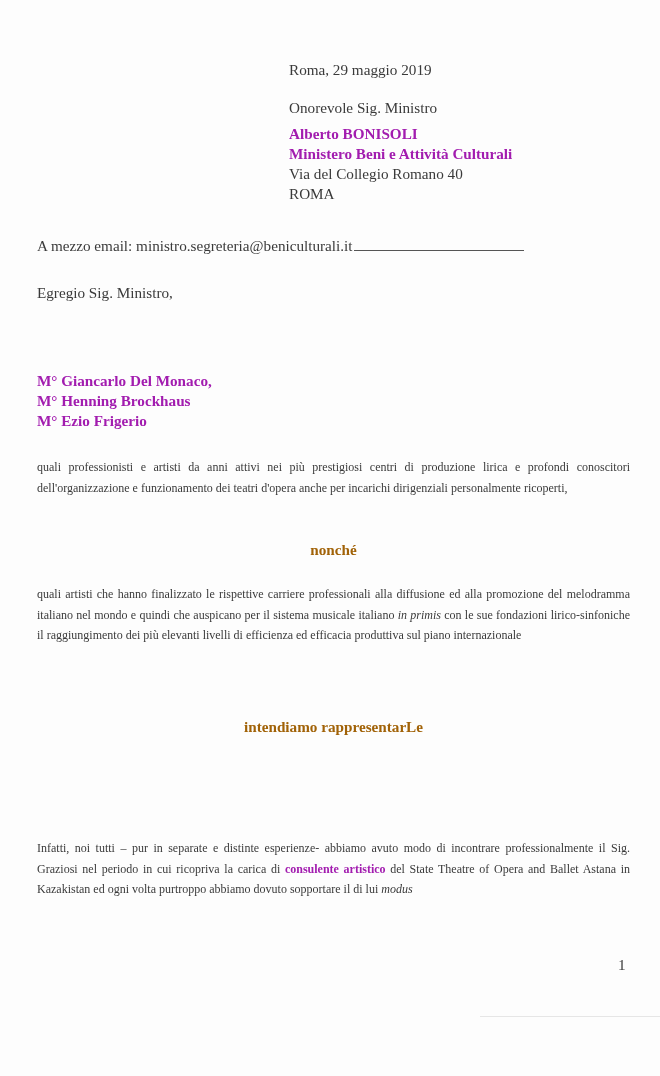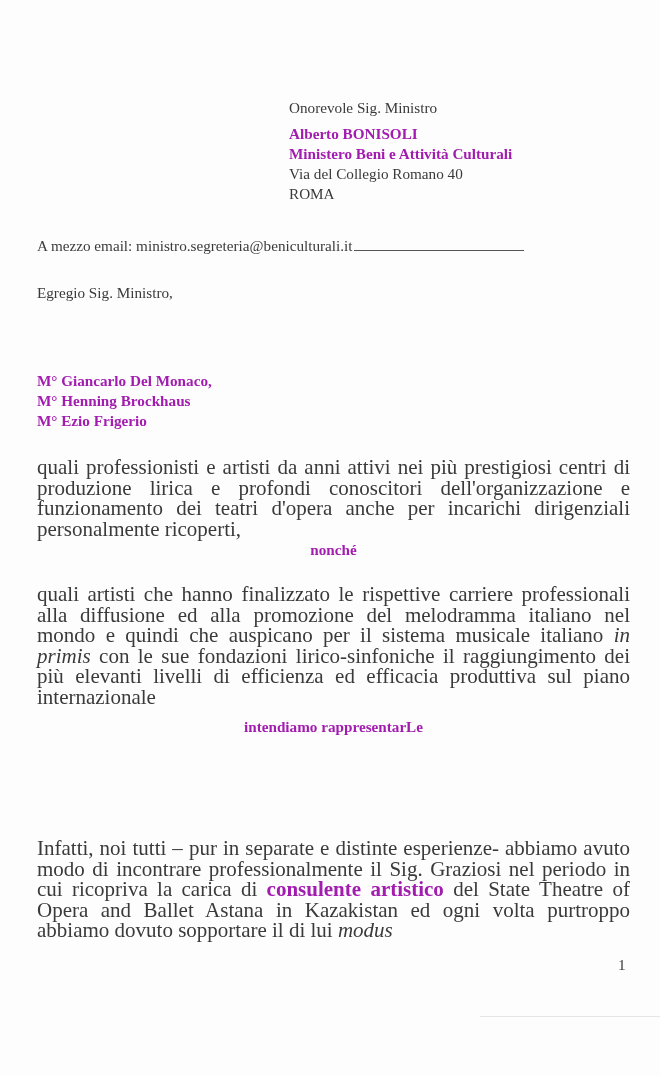--- a/index.html
+++ b/index.html
@@ -5,31 +5,32 @@
   html, body { margin: 0; padding: 0; }
   body {
     width: 660px; height: 1076px; background: #fdfdfd; overflow: hidden;
     font-family: "Liberation Serif", "DejaVu Serif", serif;
     color: #3a3a3a;
   }
   .page { position: relative; width: 660px; height: 1076px; }
   .abs { position: absolute; white-space: nowrap; }
   .line { font-size: 15.2px; line-height: 20px; }
   .bold { font-weight: bold; color: #a21caf; }
-  .just { position: absolute; left: 37px; width: 593px; font-size: 21px; line-height: 20.5px; text-align: justify; }
-  .center { position: absolute; left: 37px; width: 593px; text-align: center; font-size: 15.2px; font-weight: bold; color: #a21caf; }
+  .just { position: absolute; left: 37px; width: 593px; font-size: 12px; line-height: 20.5px; text-align: justify; }
+  .center { position: absolute; left: 37px; width: 593px; text-align: center; font-size: 15.2px; font-weight: bold; color: #a16207; }
   .underline-rule { display: inline-block; width: 170px; border-bottom: 1px solid #555; margin-left: 1px; vertical-align: baseline; height: 1px; }
   .footer-rule { position: absolute; left: 480px; top: 1016px; width: 180px; height: 1px; background: #e6e6e6; }
   em { font-style: italic; }
 </style>
 </head>
 <body>
 
 <div class="page">
 
+  <div class="abs line" style="left:289px; top:60px;">Roma, 29 maggio 2019</div>
 
   <div>
     <div class="abs line" style="left:289px; top:98px;">Onorevole Sig. Ministro</div>
     <div class="abs line bold" style="left:289px; top:124px;">Alberto BONISOLI</div>
     <div class="abs line bold" style="left:289px; top:144px;">Ministero Beni e Attività Culturali</div>
     <div class="abs line" style="left:289px; top:164px;">Via del Collegio Romano 40</div>
     <div class="abs line" style="left:289px; top:184px;">ROMA</div>
   </div>
 
   <div class="abs line" style="left:37px; top:236px;">

